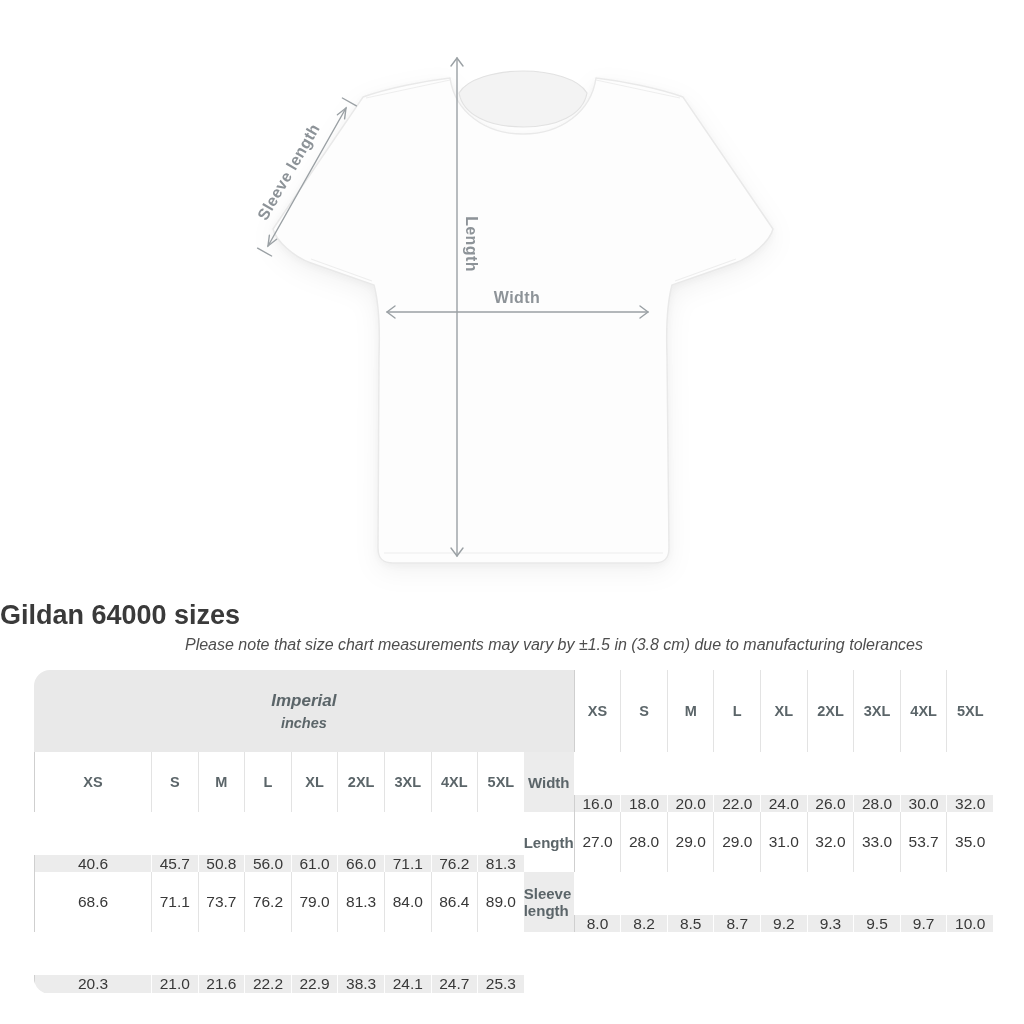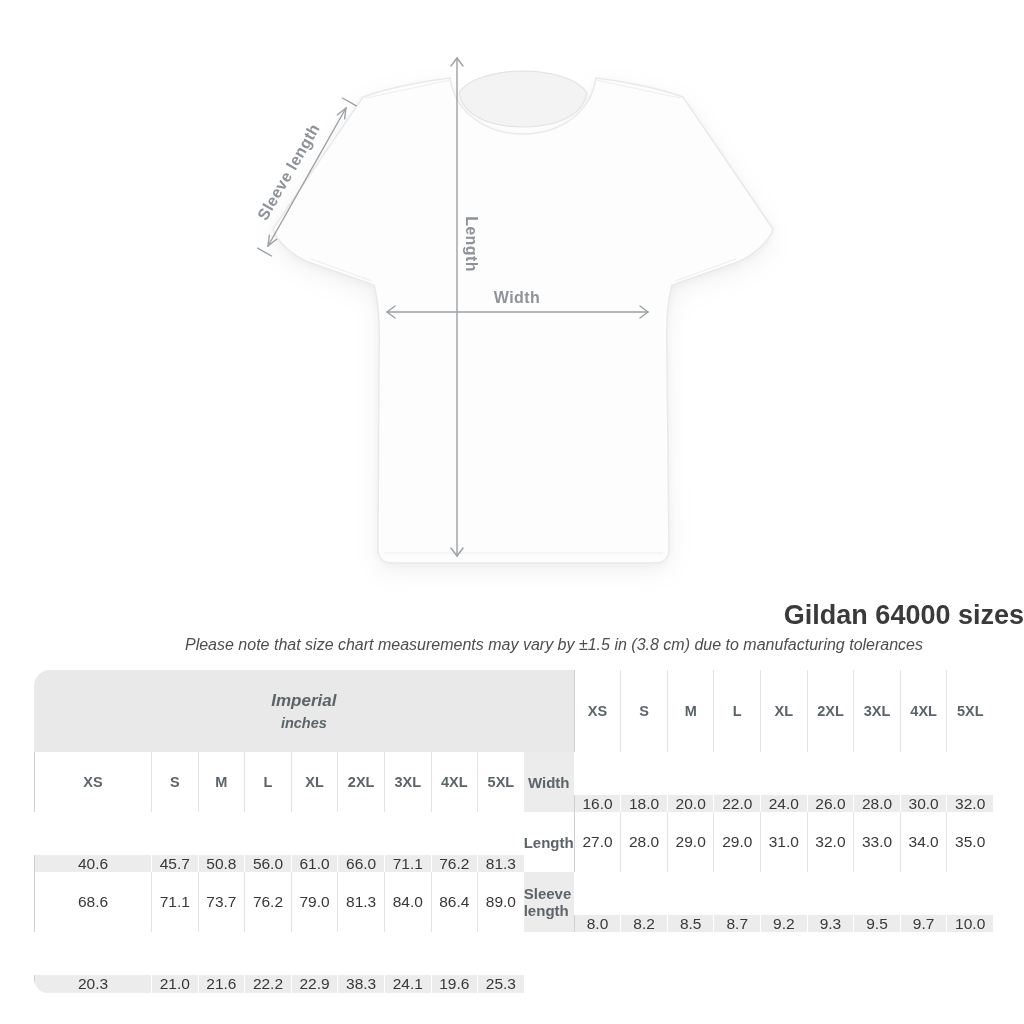--- a/index.html
+++ b/index.html
@@ -9,21 +9,21 @@
   
   .diagram{position:absolute;left:0;top:0;width:1024px;height:600px;}
   .diagram svg{position:absolute;left:0;top:0;}
   .measure-label{position:absolute;color:#8d9398;font-weight:bold;font-size:16px;
                  letter-spacing:.4px;white-space:nowrap;}
   .lbl-width{left:517px;top:298px;transform:translate(-50%,-50%);}
   .lbl-length{left:471px;top:244px;transform:translate(-50%,-50%) rotate(90deg);}
   .lbl-sleeve{left:289px;top:172px;transform:translate(-50%,-50%) rotate(-60deg);}
 
   
-  .page-title{position:absolute;left:0;top:600px;width:1024px;text-align:right;
+  .page-title{position:absolute;left:0;top:600px;width:1024px;text-align:left;
               font-size:27px;font-weight:bold;color:#3a3a3a;}
   .page-subtitle{position:absolute;left:0;top:636px;width:1024px;text-align:center;
                  font-size:16px;font-style:italic;color:#4e4e4e;padding-left:42px;}
 
   
   .panel{position:absolute;left:34px;top:670px;width:959px;height:324px;
          border-radius:16px;overflow:hidden;}
   .grid{display:grid;width:100%;height:100%;
         grid-template-columns:117px repeat(18,1fr);
         grid-template-rows:82px 60px 60px 60px 61px;}
@@ -159,21 +159,21 @@
         <div class="cell dcell g sep">76.2</div>
         <div class="cell dcell g sep">81.3</div>
         <div class="cell rlabel w">Length</div>
         <div class="cell dcell w sep strong">27.0</div>
         <div class="cell dcell w sep">28.0</div>
         <div class="cell dcell w sep">29.0</div>
         <div class="cell dcell w sep">29.0</div>
         <div class="cell dcell w sep">31.0</div>
         <div class="cell dcell w sep">32.0</div>
         <div class="cell dcell w sep">33.0</div>
-        <div class="cell dcell w sep">34.0</div>
+        <div class="cell dcell w sep">53.7</div>
         <div class="cell dcell w sep">35.0</div>
         <div class="cell dcell w sep strong">68.6</div>
         <div class="cell dcell w sep">71.1</div>
         <div class="cell dcell w sep">73.7</div>
         <div class="cell dcell w sep">76.2</div>
         <div class="cell dcell w sep">79.0</div>
         <div class="cell dcell w sep">81.3</div>
         <div class="cell dcell w sep">84.0</div>
         <div class="cell dcell w sep">86.4</div>
         <div class="cell dcell w sep">89.0</div>
@@ -187,18 +187,18 @@
         <div class="cell dcell g sep">9.5</div>
         <div class="cell dcell g sep">9.7</div>
         <div class="cell dcell g sep">10.0</div>
         <div class="cell dcell g sep strong">20.3</div>
         <div class="cell dcell g sep">21.0</div>
         <div class="cell dcell g sep">21.6</div>
         <div class="cell dcell g sep">22.2</div>
         <div class="cell dcell g sep">22.9</div>
         <div class="cell dcell g sep">38.3</div>
         <div class="cell dcell g sep">24.1</div>
-        <div class="cell dcell g sep">19.6</div>
+        <div class="cell dcell g sep">24.7</div>
         <div class="cell dcell g sep">25.3</div>
       </div>
   </div>
 
 </div>
 
 </body></html>

